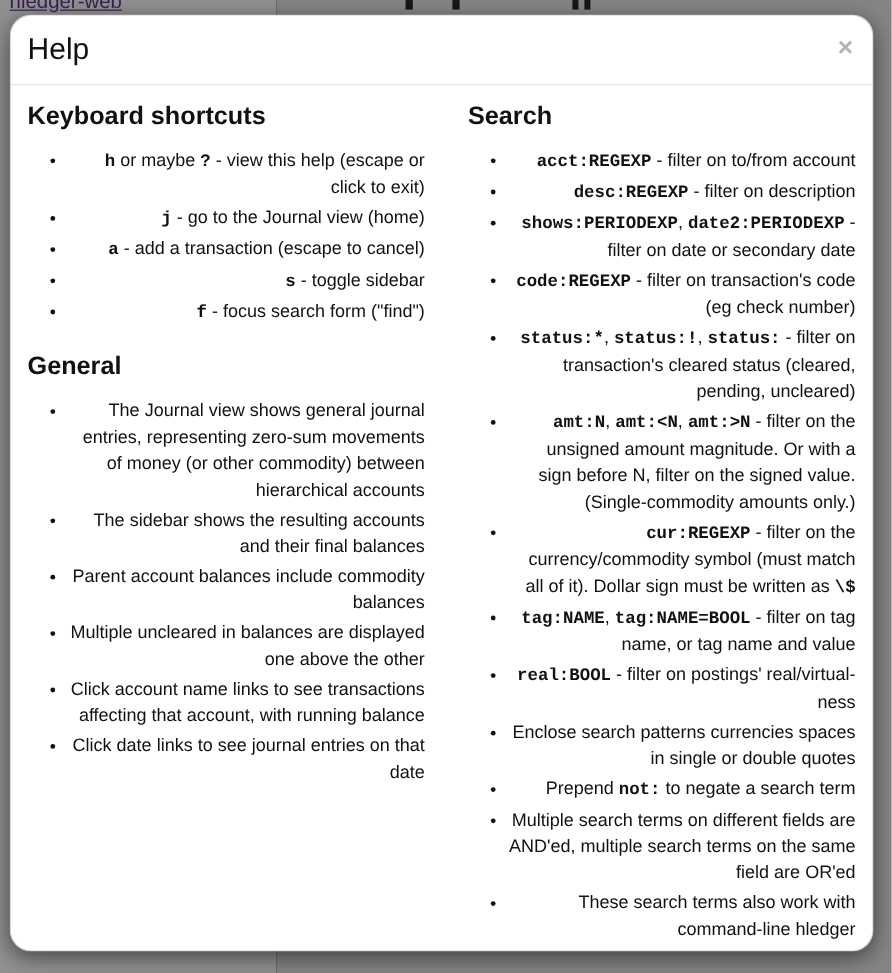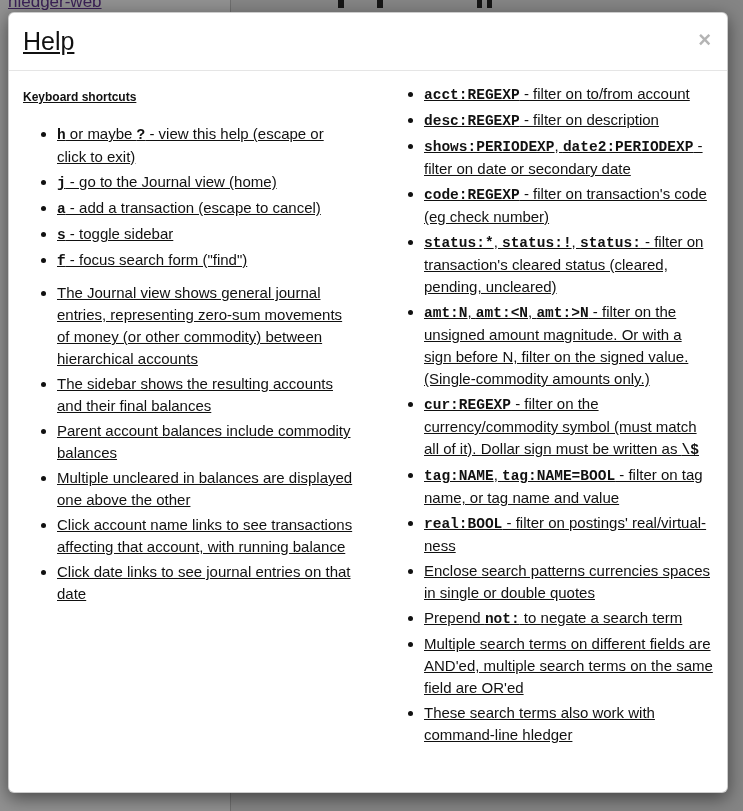--- a/index.html
+++ b/index.html
@@ -46,24 +46,23 @@
   .frag.f1 { left: 338px; }
   .frag.f2 { left: 377px; }
   .frag.f3 { left: 477px; width: 5px; }
   .frag.f4 { left: 487px; width: 5px; }
   
   .modal {
     position: absolute; left: 8px; top: 12px;
     width: 720px; height: 781px;
     background: var(--modal_bg);
     border: 1px solid rgba(0,0,0,0.2);
-    border-radius: 6px;
+    border-radius: 18px;
     box-shadow: 0 5px 18px rgba(0,0,0,0.5);
     overflow: hidden;
-    text-decoration: underline;
   }
   .modal-header {
     position: relative;
     padding: 12px 14px 13px 14px;
     border-bottom: 1px solid var(--divider);
   }
   .modal-title {
     margin: 0;
     font-size: 25px; line-height: 32px;
     font-weight: 400;
@@ -80,31 +79,31 @@
   .modal-body {
     display: flex;
     padding: 12px 14px;
     font-size: 15px; line-height: 22px;
   }
   .col { width: 50%; }
   .col-left  { padding-right: 14px; }
   .col-right { padding-left: 22px; }
   .section-heading {
     margin: 4px 0 16px 0;
-    font-size: 12px; line-height: 20px;
+    font-size: 21px; line-height: 20px;
     font-weight: 700;
     color: var(--text);
   }
   .section-heading.spaced { margin-top: 24px; }
   ul.help-list {
     margin: 0 0 10px 0;
     padding: 0 0 0 34px;
     list-style-type: disc;
   }
-  ul.help-list li { margin: 0 0 3px 0; }
+  ul.help-list li { margin: 0 0 3px 0; text-align: right; }
   code {
     font-family: "Liberation Mono", monospace;
     font-weight: 700;
     font-size: 14.5px;
     color: var(--text);
   }
 </style>
 </head>
 <body>
 
@@ -126,30 +125,32 @@
   <div class="modal-body">
     <div class="col col-left">
       <h3 class="section-heading">Keyboard shortcuts</h3>
       <ul class="help-list">
           <li><code>h</code> or maybe <code>?</code> - view this help (escape or click to exit)</li>
           <li><code>j</code> - go to the Journal view (home)</li>
           <li><code>a</code> - add a transaction (escape to cancel)</li>
           <li><code>s</code> - toggle sidebar</li>
           <li><code>f</code> - focus search form ("find")</li>
         </ul>
+      <h3 class="section-heading spaced">General</h3>
       <ul class="help-list">
           <li>The Journal view shows general journal entries, representing zero-sum movements of money (or other commodity) between hierarchical accounts</li>
           <li>The sidebar shows the resulting accounts and their final balances</li>
           <li>Parent account balances include commodity balances</li>
           <li>Multiple uncleared in balances are displayed one above the other</li>
           <li>Click account name links to see transactions affecting that account, with running balance</li>
           <li>Click date links to see journal entries on that date</li>
         </ul>
     </div>
     <div class="col col-right">
+      <h3 class="section-heading">Search</h3>
       <ul class="help-list">
           <li><code>acct:REGEXP</code> - filter on to/from account</li>
           <li><code>desc:REGEXP</code> - filter on description</li>
           <li><code>shows:PERIODEXP</code>, <code>date2:PERIODEXP</code> - filter on date or secondary date</li>
           <li><code>code:REGEXP</code> - filter on transaction's code (eg check number)</li>
           <li><code>status:*</code>, <code>status:!</code>, <code>status:</code> - filter on transaction's cleared status (cleared, pending, uncleared)</li>
           <li><code>amt:N</code>, <code>amt:&lt;N</code>, <code>amt:&gt;N</code> - filter on the unsigned amount magnitude. Or with a sign before N, filter on the signed value. (Single-commodity amounts only.)</li>
           <li><code>cur:REGEXP</code> - filter on the currency/commodity symbol (must match all of it). Dollar sign must be written as <code>\$</code></li>
           <li><code>tag:NAME</code>, <code>tag:NAME=BOOL</code> - filter on tag name, or tag name and value</li>
           <li><code>real:BOOL</code> - filter on postings' real/virtual-ness</li>

